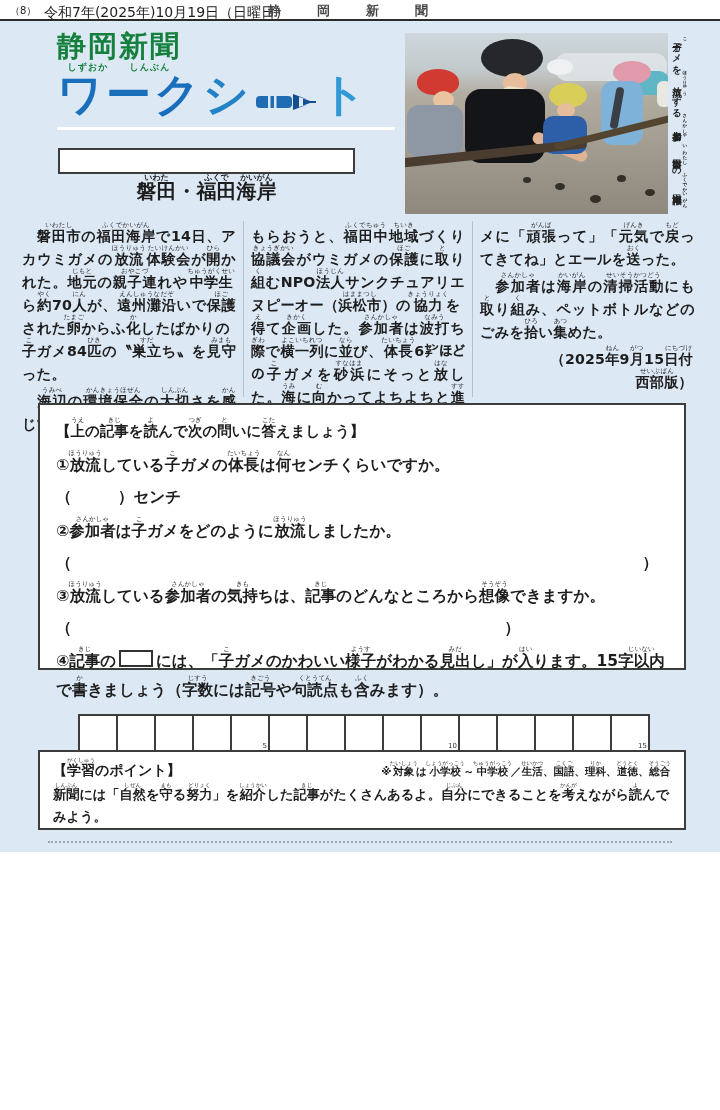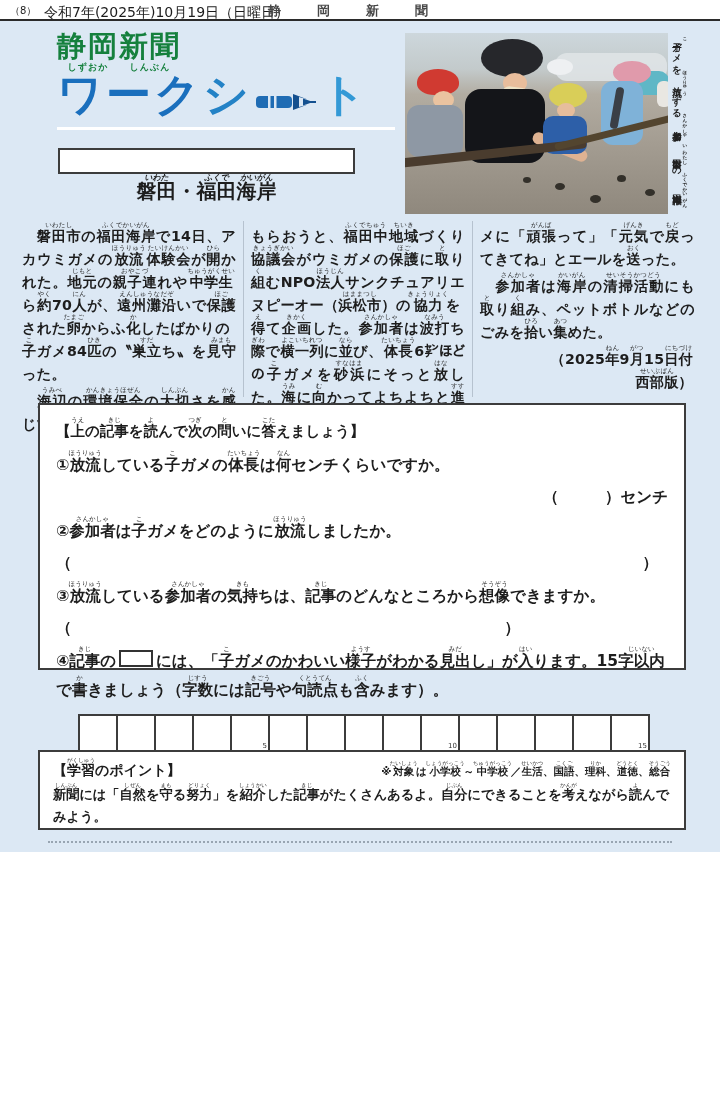--- a/index.html
+++ b/index.html
@@ -29,34 +29,34 @@
   .logo-divider{left:57px;top:106px;width:338px;height:3px;background:#ffffff;}
   
   .photo{left:405px;top:12px;width:263px;height:181px;margin:0;overflow:hidden;
     background:linear-gradient(180deg,#cdd7dc 0%,#c3cacb 20%,#b2aca1 34%,#a49d92 60%,#8f887d 100%);}
   .ps{position:absolute;}
   .photo-caption{left:671px;top:12px;height:182px;writing-mode:vertical-rl;font-size:9.5px;font-weight:600;line-height:1.25;color:#222;}
   .photo-caption rt{font-size:4.5px;line-height:1;}
   
   .headline-box{left:58px;top:127px;width:297px;height:26px;background:#fff;border:2px solid #3c3c3c;box-sizing:border-box;}
   .place-heading{left:58px;top:152px;width:297px;text-align:center;font-size:20px;font-weight:700;line-height:1.7;margin:0;}
-  .place-heading rt{font-size:8px;line-height:1;font-style:italic;}
+  .place-heading rt{font-size:8px;line-height:1;}
   
   .article{left:15px;top:200px;width:692px;height:176px;display:flex;}
   .article-col{width:229px;box-sizing:border-box;padding:0 7px;}
   .article-col.rule{border-right:1px solid #b6c2cf;}
   .article-col p{margin:0;font-size:14.2px;line-height:23px;font-weight:600;text-align:justify;letter-spacing:0.2px;}
   .article-col rt{font-size:6.5px;font-weight:500;line-height:1;}
   .date-line{text-align:right !important;padding-right:2px;}
   
   .question-box{left:38px;top:382px;width:648px;height:267px;background:#fff;border:2px solid #3c3c3c;box-sizing:border-box;padding:9px 16px 10px;}
   .q-header{font-size:14.5px;font-weight:600;line-height:25px;margin:2px 0 5px;}
   .q-line{font-size:15.5px;font-weight:600;line-height:29px;margin:4px 0;}
   .q-line rt,.q-header rt{font-size:6.5px;font-weight:500;line-height:1;}
-  .answer-text{font-size:15.5px;font-weight:600;line-height:27px;margin:1px 0;text-align:right;}
+  .answer-text{font-size:15.5px;font-weight:600;line-height:27px;margin:1px 0;}
   .paren-line{display:flex;justify-content:space-between;font-size:15.5px;font-weight:600;line-height:26px;margin:1px 0;}
   .paren-line.wide{width:602px;}
   .paren-line.mid{width:464px;}
   .inline-rect{display:inline-block;width:30px;height:13px;border:2px solid #333;background:#fff;vertical-align:-1px;margin:0 3px;}
   .char-grid{margin:9px 0 0 22px;display:flex;border:2px solid #3c3c3c;width:fit-content;background:#fff;}
   .grid-cell{width:36px;height:34px;border-right:2px solid #3c3c3c;position:relative;}
   .grid-cell:last-child{border-right:none;}
   .grid-marker{position:absolute;right:1px;bottom:0;font-size:7px;color:#333;}
   
   .learning-box{left:38px;top:729px;width:648px;height:80px;background:#fff;border:2px solid #3c3c3c;box-sizing:border-box;padding:5px 13px;}

